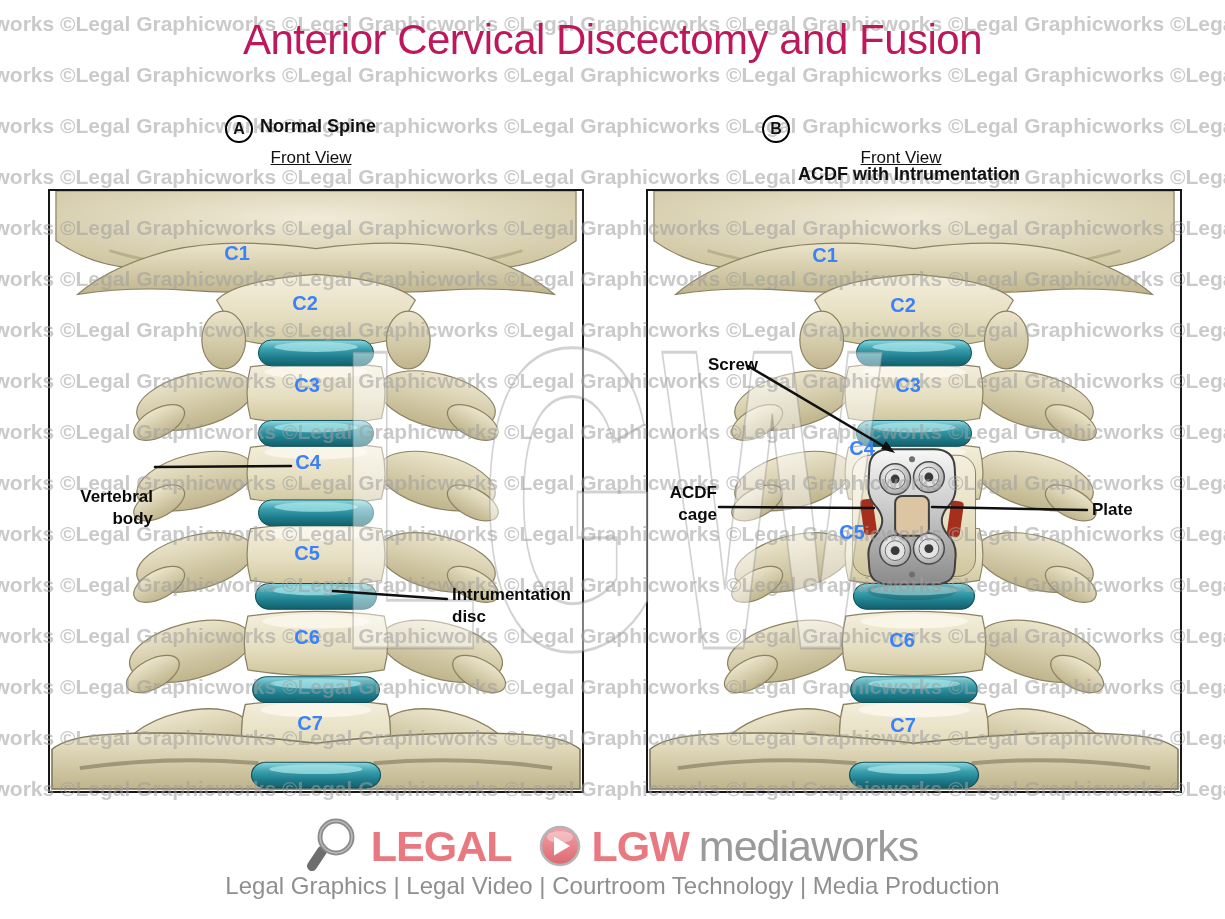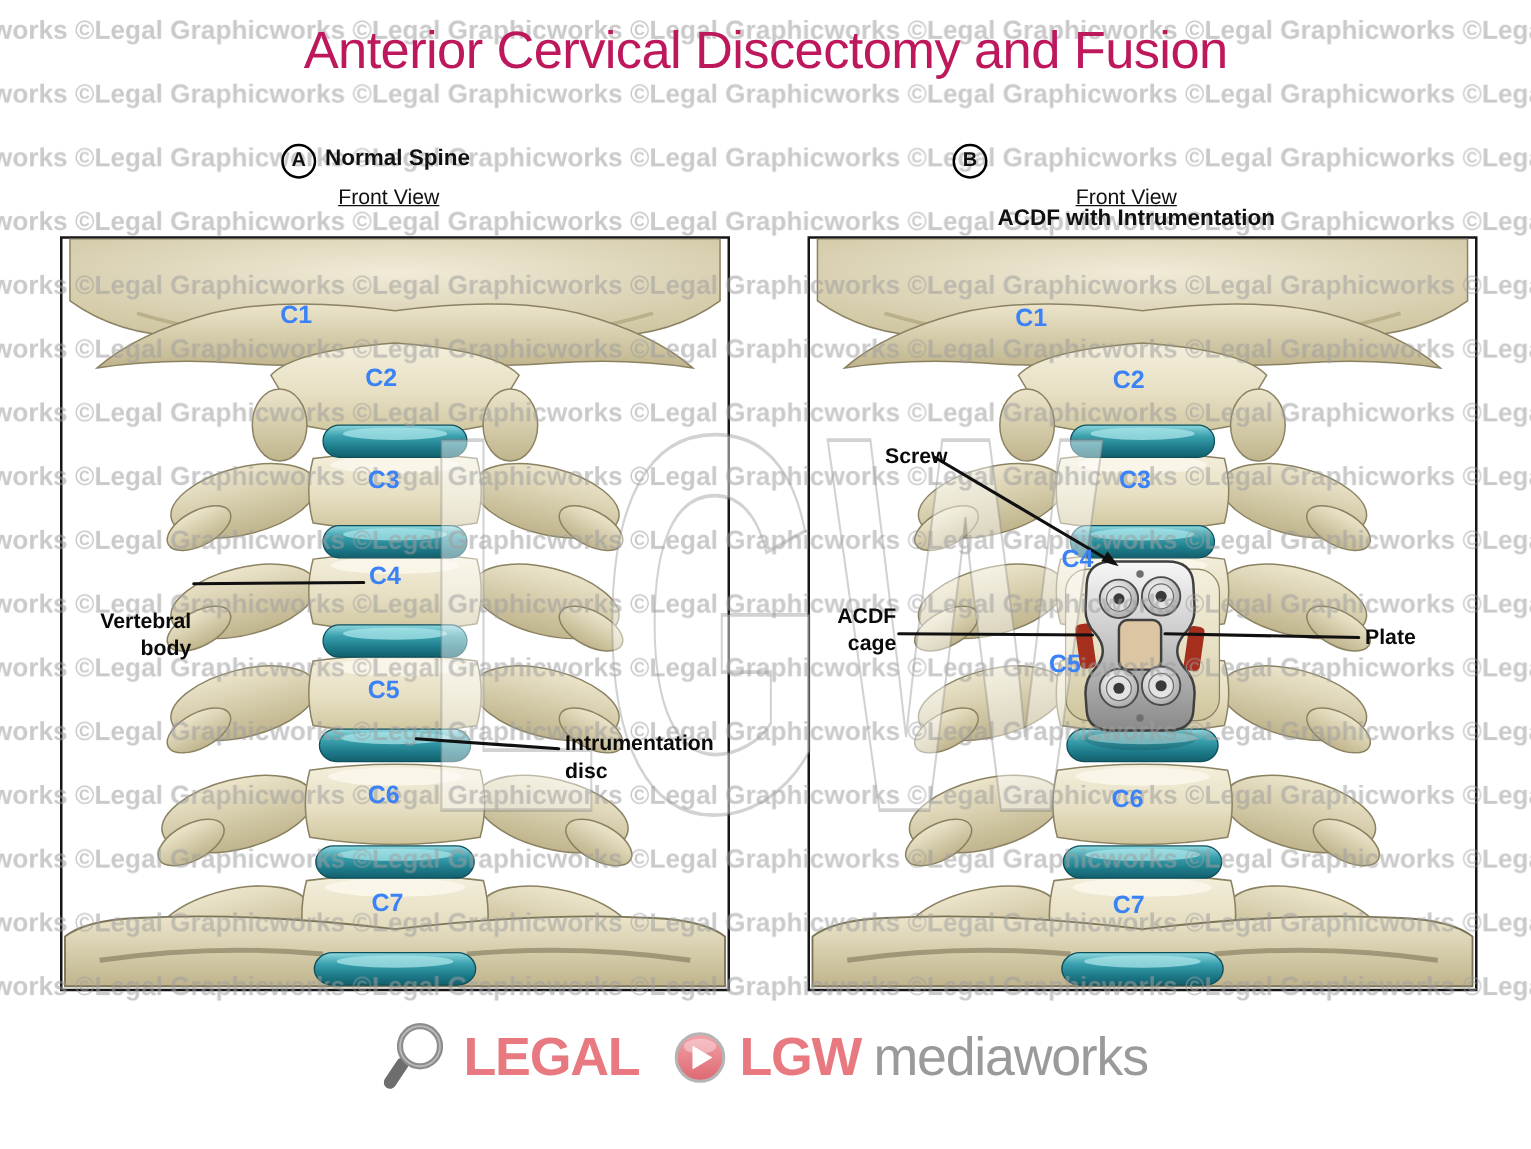--- a/index.html
+++ b/index.html
@@ -320,14 +320,15 @@
             <stop offset="1" stop-color="#dd6871"></stop>
         </linearGradient>
       </defs>
       <circle cx="22" cy="22" r="19" fill="url(#playG)" stroke="#b5b5b5" stroke-width="2.5"></circle>
       <ellipse cx="22" cy="13" rx="13" ry="6" fill="#ffffff" opacity="0.35"></ellipse>
       <path d="M16,12.5 L16,31.5 L32,22 Z" fill="#ffffff"></path>
     </svg>
     <span class="brand-bold">LGW</span>
     <span class="brand-rest">mediaworks</span>
   </div>
+  <div class="tagline">Legal Graphics | Legal Video | Courtroom Technology | Media Production</div>
 
 </div>
 
 </body></html>

